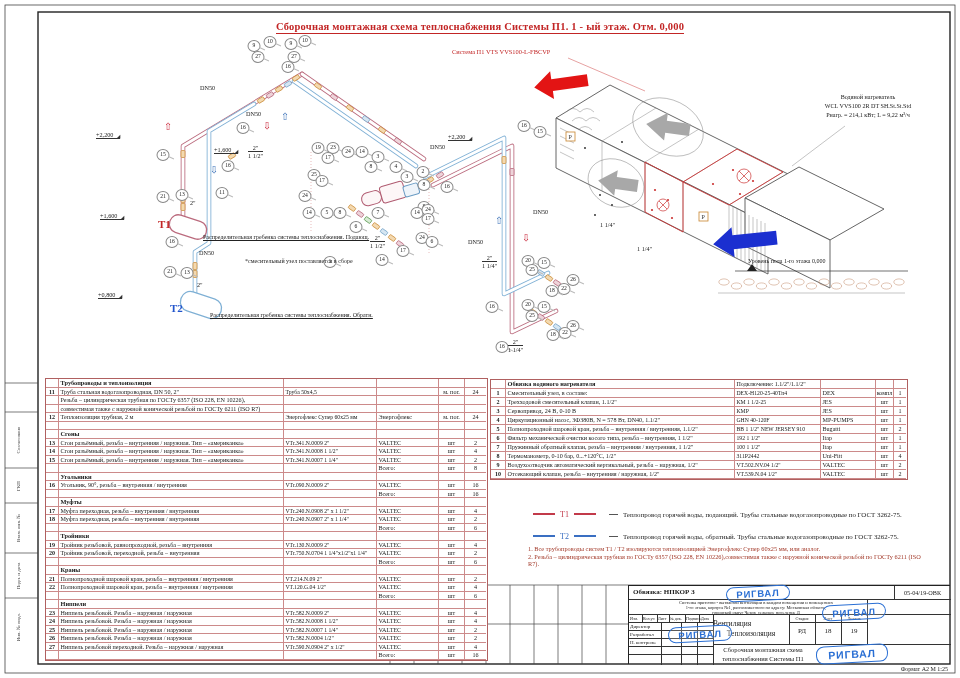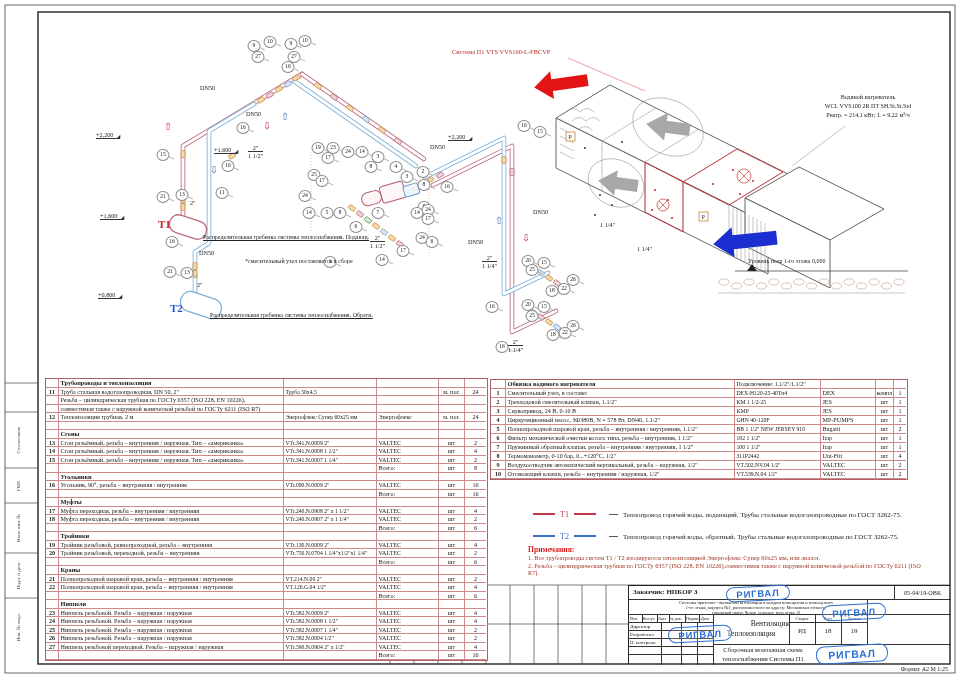--- a/index.html
+++ b/index.html
@@ -270,20 +270,21 @@
       <path class="leadR" d="M568,58 L645,91"></path>
     </g>
   </svg>
 
   <div class="vtext" style="left:-14px;top:435px">Согласовано</div>
   <div class="vtext" style="left:-14px;top:481px">ГКП</div>
   <div class="vtext" style="left:-14px;top:523px">Взам. инв. №</div>
   <div class="vtext" style="left:-14px;top:571px">Подп. и дата</div>
   <div class="vtext" style="left:-14px;top:622px">Инв. № подл.</div>
 
+  <div class="sheet-title"><span>Сборочная монтажная схема теплоснабжения Системы П1. 1 - ый этаж. Отм. 0,000</span></div>
   <div class="sys-label">Система П1  VTS  VVS100-L-FBCVP</div>
   <div class="heater-label">
     <div>Водяной нагреватель</div>
     <div>WCL VVS100 2R DT SH.St.St.Std</div>
     <div>Рнагр. = 214,1 кВт; L = 9,22 м³/ч</div>
   </div>
   <div class="floor-label">Уровень пола 1-го этажа 0,000</div>
   <div class="t1-tag">Т1</div>
   <div class="t2-tag">Т2</div>
 
@@ -757,21 +758,20 @@
   </div>
   <div class="lg-row" style="left:533px;top:531px">
     <span class="lg-line blue"></span>
     <span class="lg-code blue">Т2</span>
     <span class="lg-line blue"></span>
     <span class="lg-tick"></span>
     <span class="lg-text">Теплопровод горячей воды, обратный. Трубы стальные водогазопроводные по ГОСТ 3262-75.</span>
   </div>
 
   <div class="notes">
-    <div class="notes-title">Примечания:</div>
     <div class="notes-item">1. Все трубопроводы систем Т1 / Т2 изолируются теплоизоляцией Энергофлекс Супер 60х25 мм, или аналог.</div>
     <div class="notes-item">2. Резьба – цилиндрическая трубная по ГОСТу 6357 (ISO 228, EN 10226),совместимая также с наружной конической резьбой по ГОСТу 6211 (ISO R7).</div>
   </div>
 
   <div class="tb">
     <div class="hl" style="left:0;top:13px;width:322px"></div>
     <div class="hl" style="left:0;top:28px;width:322px"></div>
     <div class="hl" style="left:84px;top:58px;width:238px"></div>
     <div class="hl" style="left:0;top:36px;width:84px"></div>
     <div class="hl" style="left:0;top:44px;width:84px"></div>
@@ -787,35 +787,35 @@
     <div class="vl" style="left:56px;top:28px;height:8px"></div>
     <div class="vl" style="left:70px;top:28px;height:8px"></div>
     <div class="vl" style="left:32px;top:36px;height:43px"></div>
     <div class="vl" style="left:52px;top:36px;height:43px"></div>
     <div class="vl" style="left:68px;top:36px;height:43px"></div>
     <div class="vl" style="left:160px;top:28px;height:30px"></div>
     <div class="vl" style="left:186px;top:28px;height:30px"></div>
     <div class="vl" style="left:212px;top:28px;height:30px"></div>
     <div class="vl" style="left:238px;top:13px;height:45px"></div>
 
-    <div class="tb-txt" style="left:4px;top:2px;font-size:7px;font-weight:bold">Заказчик: НПКОР З</div>
+    <div class="tb-txt" style="left:4px;top:2px;font-size:7px;font-weight:bold">Обвязка: НПКОР З</div>
     <div class="tb-txt" style="left:265px;top:3px;width:57px;text-align:center;font-size:6.2px">05-04/19-ОВК</div>
     <div class="tb-txt" style="left:2px;top:14px;width:250px;text-align:center;font-size:4.5px">Системы приточно - вытяжной вентиляции в каждом помещении и помещениях</div>
     <div class="tb-txt" style="left:2px;top:19px;width:250px;text-align:center;font-size:4.5px">1-го этажа, корпуса №1, расположенного по адресу: Московская область,</div>
     <div class="tb-txt" style="left:2px;top:24px;width:250px;text-align:center;font-size:4.5px">городской округ Чехов, сельское поселение Л</div>
     <div class="tb-txt" style="left:1px;top:29.5px;font-size:4px">Изм.</div>
     <div class="tb-txt" style="left:14px;top:29.5px;font-size:4px">Кол.уч</div>
     <div class="tb-txt" style="left:29px;top:29.5px;font-size:4px">Лист</div>
     <div class="tb-txt" style="left:41px;top:29.5px;font-size:4px">№ док.</div>
     <div class="tb-txt" style="left:57px;top:29.5px;font-size:4px">Подпись</div>
     <div class="tb-txt" style="left:72px;top:29.5px;font-size:4px">Дата</div>
     <div class="tb-txt" style="left:1px;top:37.5px;font-size:5px">Директор</div>
     <div class="tb-txt" style="left:1px;top:45.5px;font-size:5px">Разработал</div>
     <div class="tb-txt" style="left:1px;top:53.5px;font-size:5px">Н. контроль</div>
-    <div class="tb-txt" style="left:84px;top:33px;width:76px;text-align:right;font-size:7.5px">Вентиляция</div>
+    <div class="tb-txt" style="left:84px;top:33px;width:76px;text-align:left;font-size:7.5px">Вентиляция</div>
     <div class="tb-txt" style="left:84px;top:43px;width:76px;text-align:center;font-size:7.5px">Теплоизоляция</div>
     <div class="tb-txt" style="left:160px;top:29.5px;width:26px;text-align:center;font-size:4.3px">Стадия</div>
     <div class="tb-txt" style="left:186px;top:29.5px;width:26px;text-align:center;font-size:4.3px">Лист</div>
     <div class="tb-txt" style="left:212px;top:29.5px;width:26px;text-align:center;font-size:4.3px">Листов</div>
     <div class="tb-txt" style="left:160px;top:41px;width:26px;text-align:center;font-size:7px">РД</div>
     <div class="tb-txt" style="left:186px;top:41px;width:26px;text-align:center;font-size:7px">18</div>
     <div class="tb-txt" style="left:212px;top:41px;width:26px;text-align:center;font-size:7px">19</div>
     <div class="tb-txt" style="left:84px;top:60px;width:100px;text-align:center;font-size:6.5px">Сборочная монтажная схема</div>
     <div class="tb-txt" style="left:84px;top:69px;width:100px;text-align:center;font-size:6.5px">теплоснабжения Системы П1</div>
   </div>

